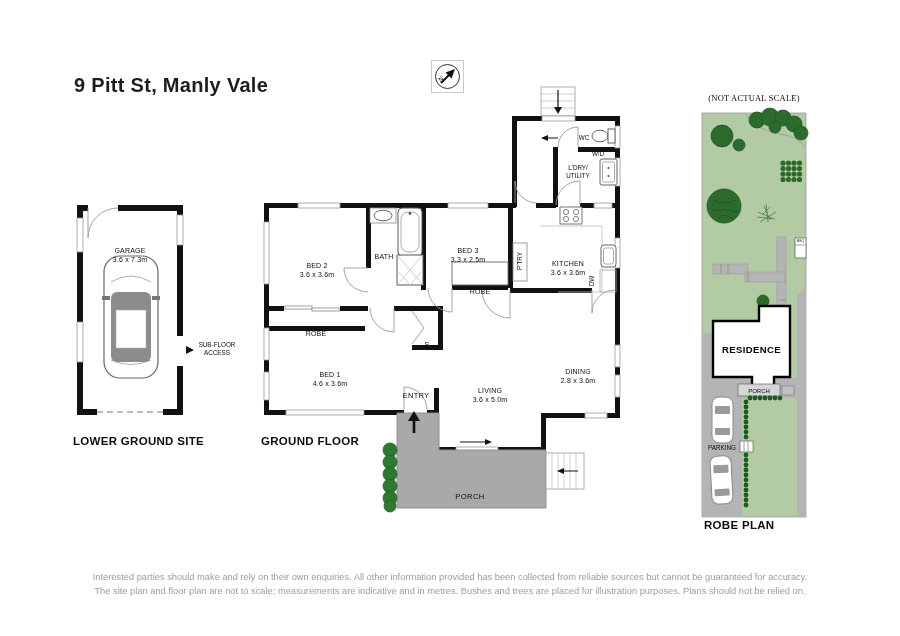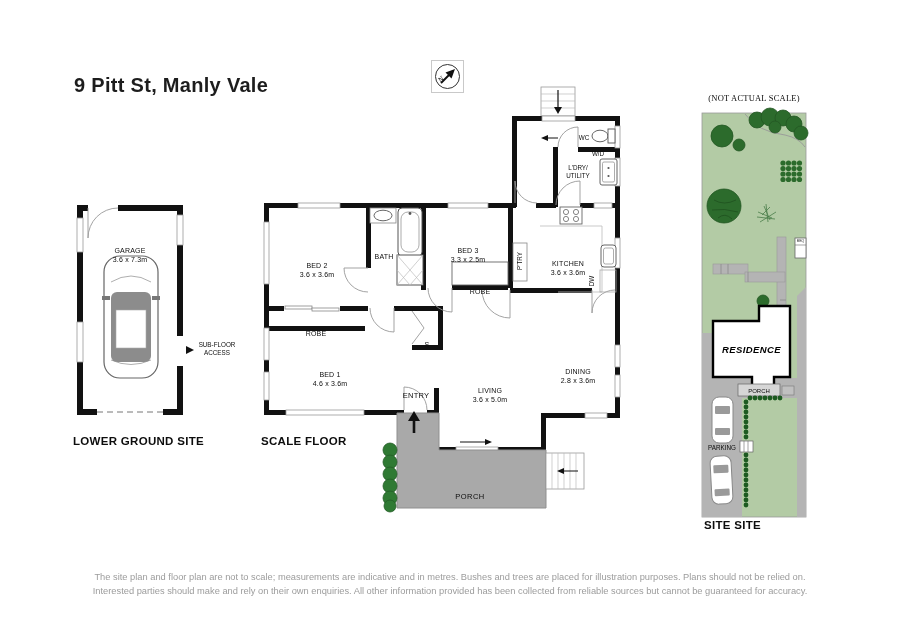--- a/index.html
+++ b/index.html
@@ -8,21 +8,21 @@
   .abs{position:absolute;}
   svg{display:block;}
   .page-title{font-size:20px;font-weight:bold;letter-spacing:.3px;color:#1d1d1d;}
   .floor-label{font-size:11.5px;font-weight:bold;letter-spacing:.3px;color:#0d0d0d;white-space:nowrap;}
   .room{font-size:7px;line-height:9px;text-align:center;letter-spacing:.2px;color:#0d0d0d;margin-top:18px;}
   .room-sm{font-size:6.3px;line-height:8px;text-align:center;color:#0d0d0d;}
   .rot{transform:rotate(-90deg);transform-origin:center center;}
   .scale-note{font-size:8.5px;text-align:center;color:#0d0d0d;letter-spacing:.2px;}
   .disclaimer{font-size:9.3px;line-height:13.5px;text-align:center;color:#9c9c9c;}
   .compass-box{border:1px solid #c9c9c9;background:#fff;}
-  .site-res{font-size:9.5px;font-weight:bold;letter-spacing:.4px;text-align:center;color:#000;font-style:italic;}
+  .site-res{font-size:9.5px;font-weight:bold;letter-spacing:.4px;text-align:center;color:#000;}
   .tiny{font-size:3.5px;text-align:center;color:#333;}
 </style>
 </head>
 <body>
 
 <div class="canvas">
 
   <svg class="abs" style="left:0;top:0" width="900" height="636" viewBox="0 0 900 636">
 
     <g>
@@ -383,26 +383,26 @@
   <div class="abs room" style="left:395px;top:373px;width:42px;font-size:7.5px;">ENTRY</div>
   <div class="abs room" style="left:450px;top:368px;width:80px;">
     <div>LIVING</div>
     <div>3.6 x 5.0m</div>
   </div>
   <div class="abs room" style="left:538px;top:349px;width:80px;">
     <div>DINING</div>
     <div>2.8 x 3.6m</div>
   </div>
   <div class="abs room" style="left:430px;top:474px;width:80px;font-size:7.5px;letter-spacing:.5px;">PORCH</div>
-  <div class="abs floor-label" style="left:261px;top:435px;">SCALE FLOOR</div>
+  <div class="abs floor-label" style="left:261px;top:435px;">GROUND FLOOR</div>
 
   <div class="abs site-res" style="left:713px;top:344px;width:77px;">RESIDENCE</div>
   <div class="abs room-sm" style="left:738px;top:387px;width:42px;font-size:6px;">PORCH</div>
   <div class="abs room-sm" style="left:702px;top:444px;width:40px;font-size:6.3px;">PARKING</div>
   <div class="abs tiny" style="left:795px;top:239px;width:11px;">BBQ</div>
-  <div class="abs floor-label" style="left:704px;top:519px;">SITE SITE</div>
+  <div class="abs floor-label" style="left:704px;top:519px;">ROBE PLAN</div>
 
   <div class="abs disclaimer" style="left:70px;top:571px;width:760px;">
+    <div>Interested parties should make and rely on their own enquiries. All other information provided has been collected from reliable sources but cannot be guaranteed for accuracy.</div>
     <div>The site plan and floor plan are not to scale; measurements are indicative and in metres. Bushes and trees are placed for illustration purposes. Plans should not be relied on.</div>
-    <div>Interested parties should make and rely on their own enquiries. All other information provided has been collected from reliable sources but cannot be guaranteed for accuracy.</div>
   </div>
 
 </div>
 
 </body></html>

